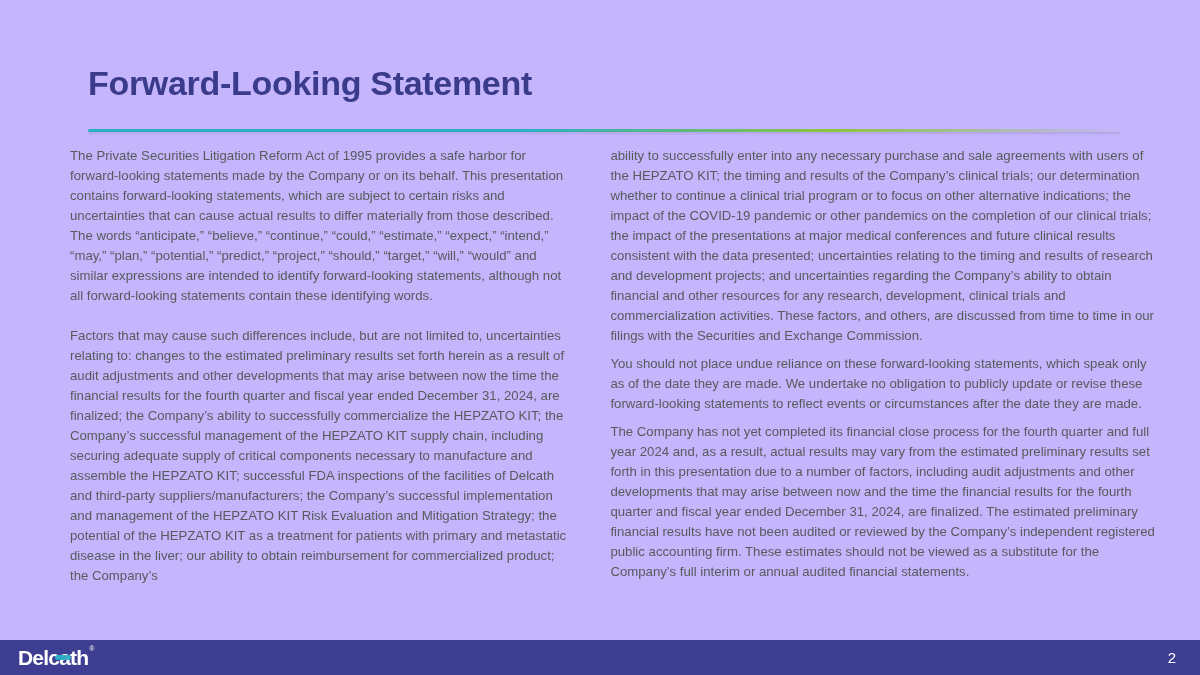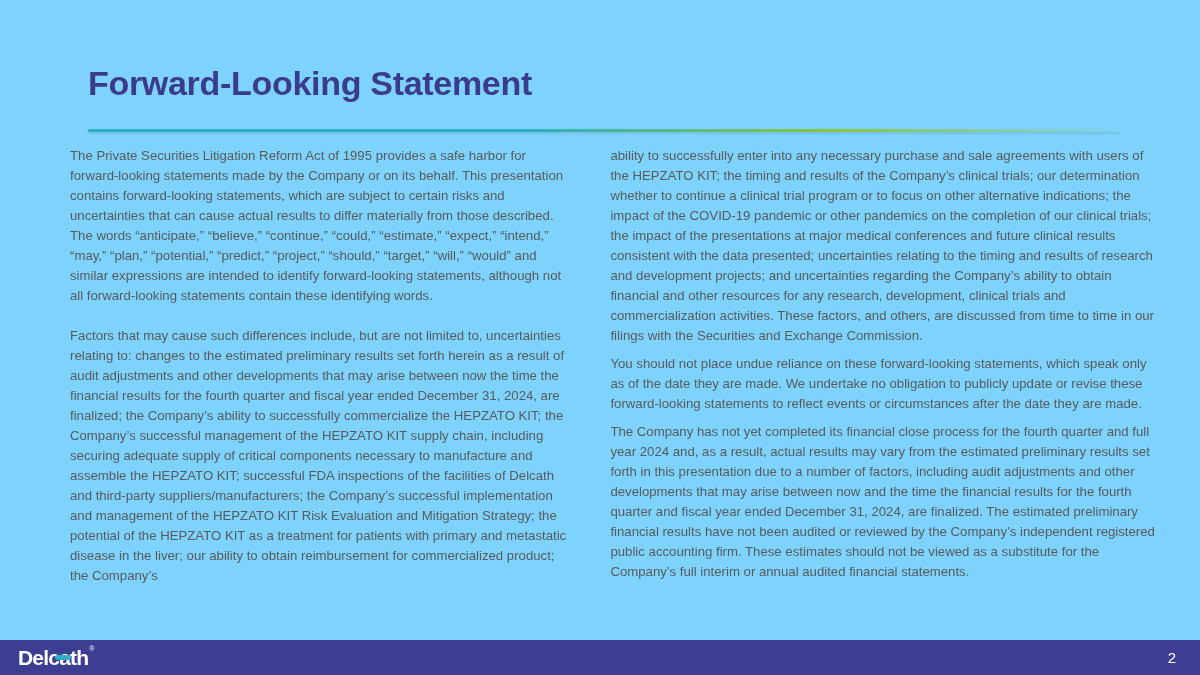--- a/index.html
+++ b/index.html
@@ -5,21 +5,21 @@
   html, body {
     margin: 0;
     padding: 0;
     background: #ffffff;
     font-family: "Liberation Sans", "DejaVu Sans", sans-serif;
   }
   .slide {
     position: relative;
     width: 1200px;
     height: 675px;
-    background: #7dd3fc;
+    background: #c4b5fd;
     overflow: hidden;
   }
   
   .title {
     position: absolute;
     left: 88px;
     top: 64px;
     margin: 0;
     font-size: 34px;
     font-weight: bold;

